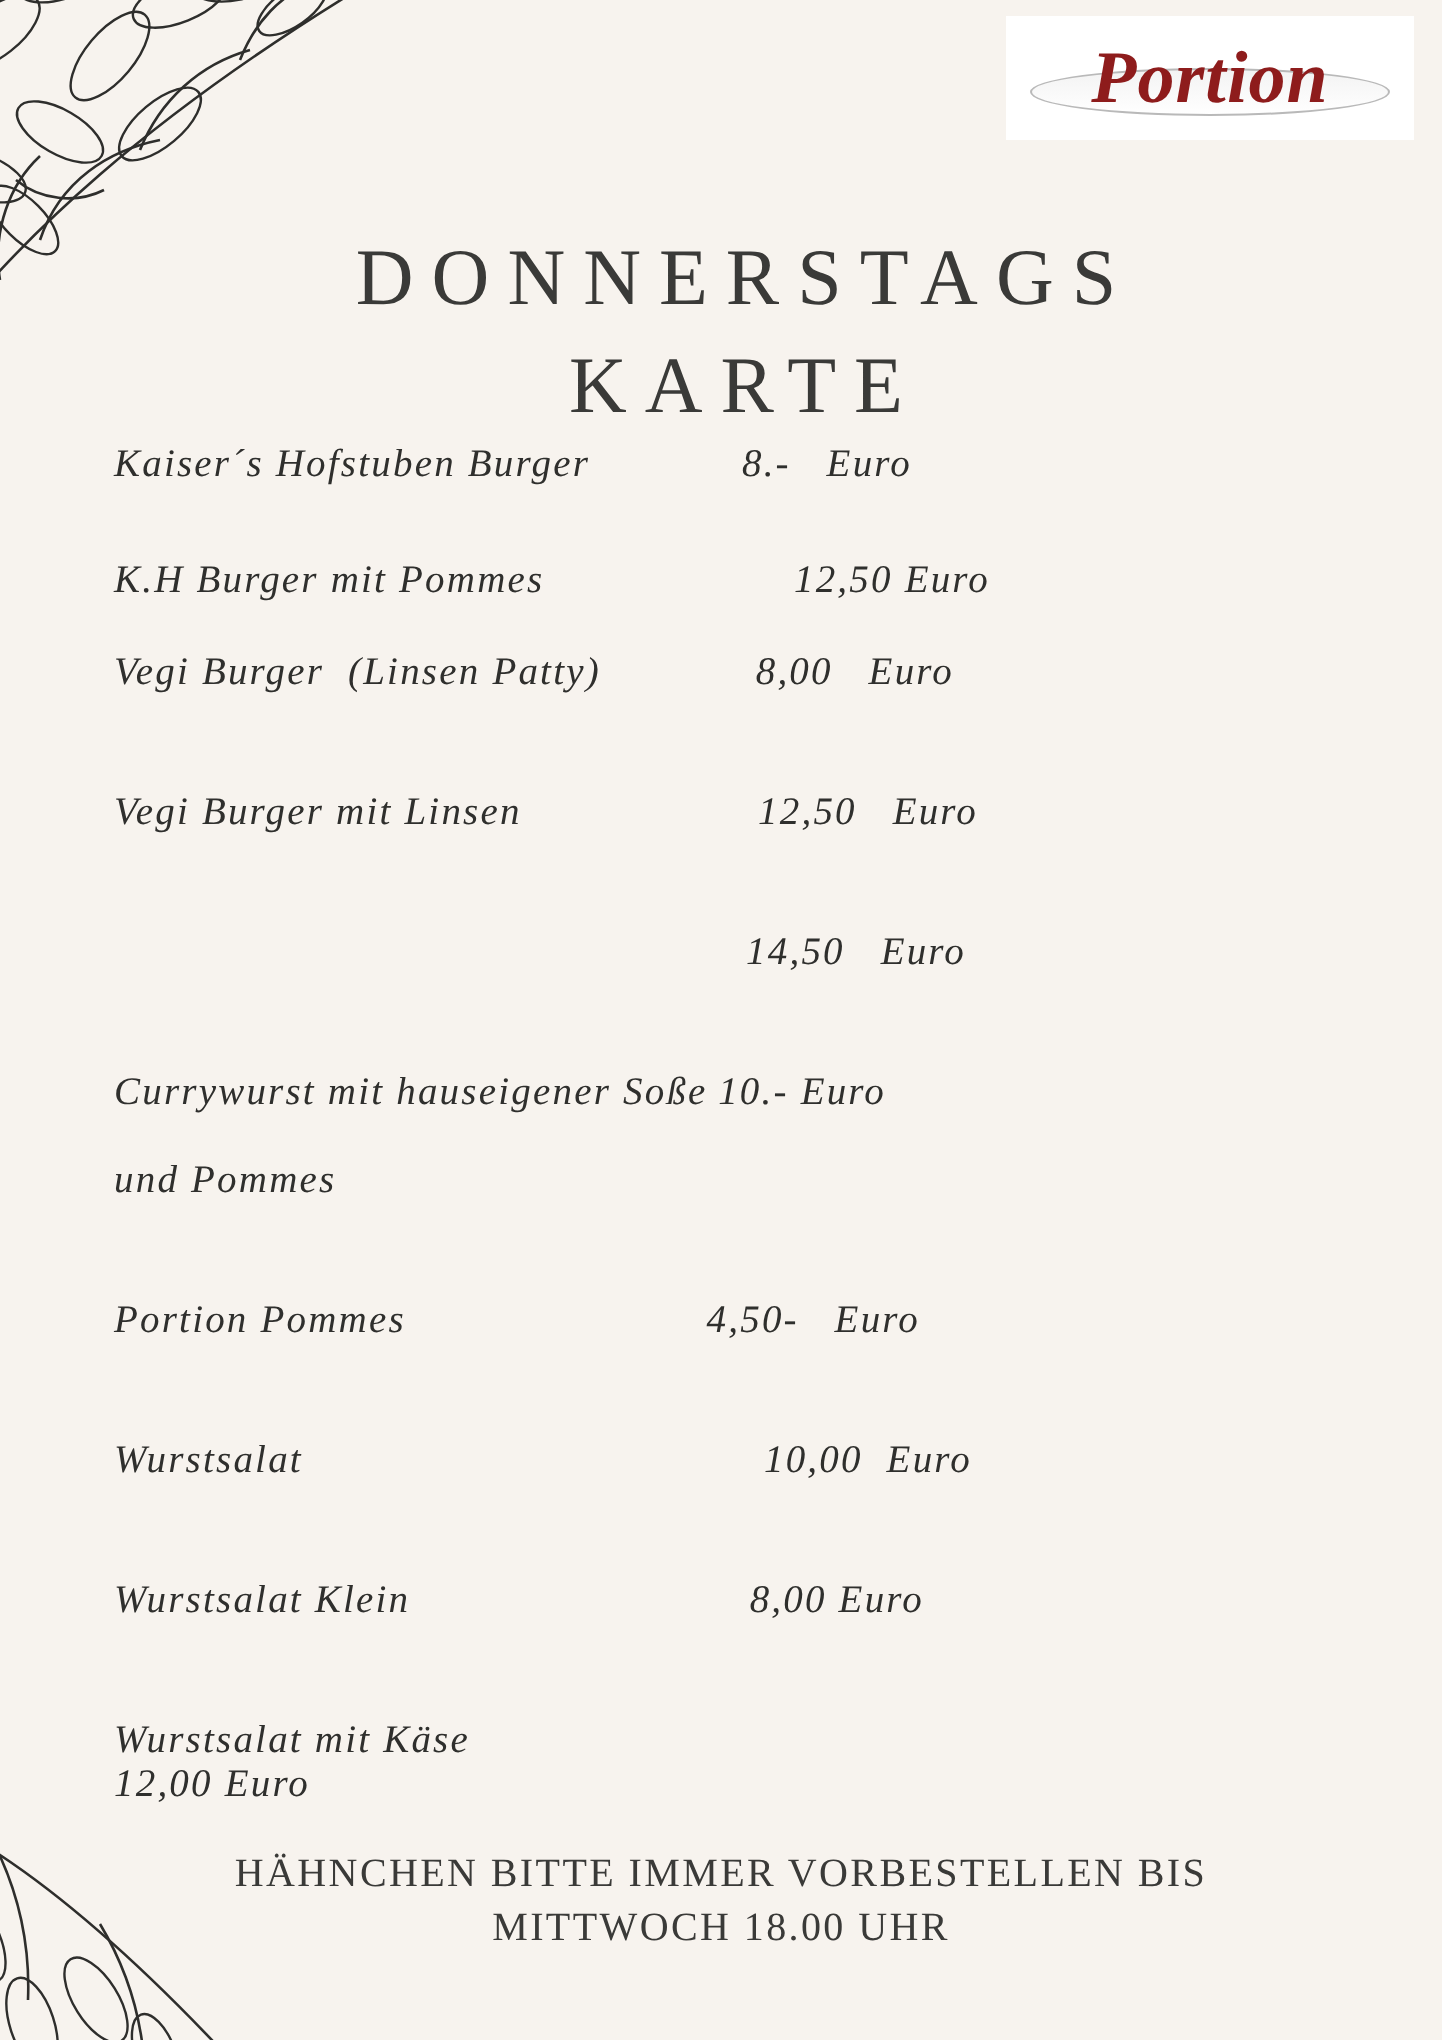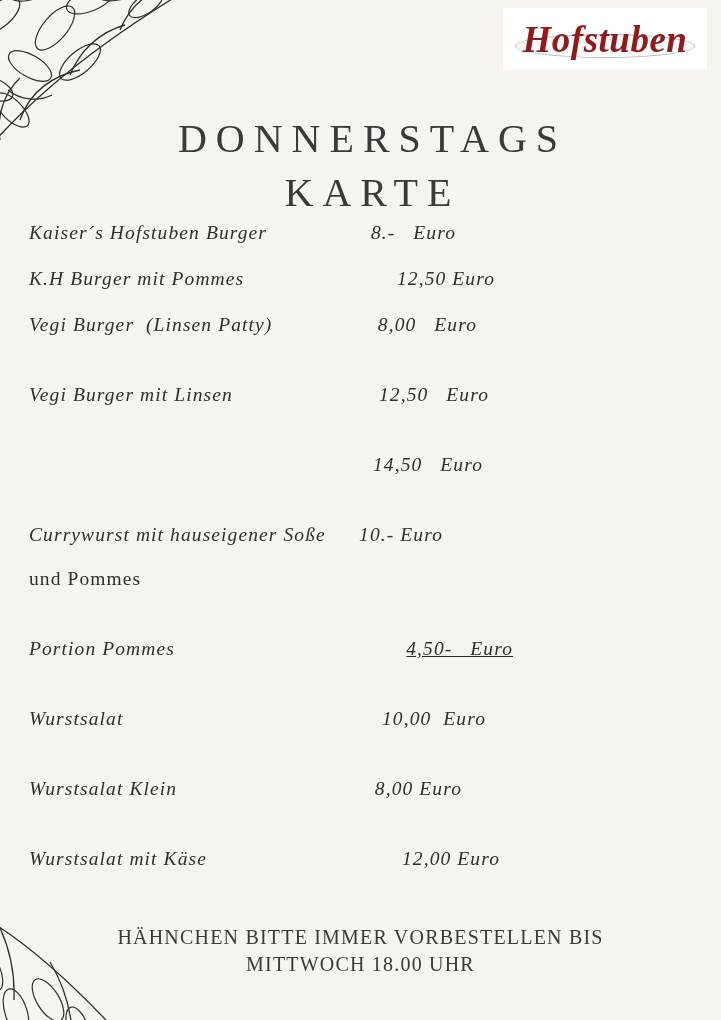--- a/index.html
+++ b/index.html
@@ -93,21 +93,21 @@
     display: block;
   }
 
   
   .menu {
     position: absolute;
     top: 222px;
     left: 0;
     width: 610px;
     box-sizing: border-box;
-    padding: 0 36px 0 29px;
+    padding: 0 36px 0 57px;
   }
   .menu-row {
     display: flex;
     align-items: flex-start;
     font-family: "Liberation Serif", serif;
     font-style: italic;
     font-size: 19.5px;
     color: #2f2f2d;
     letter-spacing: 1.1px;
   }
@@ -118,20 +118,21 @@
   .spacer {
     flex: 1 1 auto;
   }
   .item-price {
     flex: 0 0 auto;
     white-space: pre;
     text-align: right;
   }
   .cont-row {
     font-family: "Liberation Serif", serif;
+    font-style: italic;
     font-size: 19.5px;
     color: #2f2f2d;
     letter-spacing: 1.1px;
   }
 
   
   .footer {
     position: absolute;
     bottom: 42px;
     left: 0;
@@ -184,35 +185,35 @@
       <ellipse cx="18" cy="118" rx="25" ry="11" transform="rotate(64 18 118)"></ellipse>
       <ellipse cx="46" cy="162" rx="24" ry="11" transform="rotate(72 46 162)"></ellipse>
       <ellipse cx="78" cy="150" rx="24" ry="11" transform="rotate(58 78 150)"></ellipse>
       <ellipse cx="108" cy="178" rx="22" ry="10" transform="rotate(70 108 178)"></ellipse>
       <ellipse cx="5" cy="82" rx="22" ry="10" transform="rotate(40 5 82)"></ellipse>
     </g>
   </svg>
 
   <div class="logo">
     <div class="logo-swoosh"></div>
-    <div class="logo-text">Hofstuben</div>
+    <div class="logo-text">Portion</div>
   </div>
 
   <div class="title">
     <span>DONNERSTAGS</span>
     <span class="line2">KARTE</span>
   </div>
 
   <div class="menu" id="menu-list">
       <div class="menu-row">
         <span class="item-name">Kaiser´s Hofstuben Burger</span>
         <span class="spacer"></span>
         <span class="item-price" style="margin-right: 118px;">8.-   Euro</span>
       </div>
-      <div class="menu-row" style="margin-top: 24px;">
+      <div class="menu-row" style="margin-top: 36px;">
         <span class="item-name">K.H Burger mit Pommes</span>
         <span class="spacer"></span>
         <span class="item-price" style="margin-right: 79px;">12,50 Euro</span>
       </div>
       <div class="menu-row" style="margin-top: 24px;">
         <span class="item-name">Vegi Burger  (Linsen Patty)</span>
         <span class="spacer"></span>
         <span class="item-price" style="margin-right: 97px;">8,00   Euro</span>
       </div>
       <div class="menu-row" style="margin-top: 48px;">
@@ -226,33 +227,33 @@
       </div>
       <div class="menu-row" style="margin-top: 48px;">
         <span class="item-name">Currywurst mit hauseigener Soße</span>
         <span class="spacer"></span>
         <span class="item-price" style="margin-right: 131px;">10.- Euro</span>
       </div>
       <div class="cont-row" style="margin-top: 22px;">und Pommes</div>
       <div class="menu-row" style="margin-top: 48px;">
         <span class="item-name">Portion Pommes</span>
         <span class="spacer"></span>
-        <span class="item-price" style="margin-right: 61px; text-decoration: underline;">4,50-   Euro</span>
+        <span class="item-price" style="margin-right: 114px;">4,50-   Euro</span>
       </div>
       <div class="menu-row" style="margin-top: 48px;">
         <span class="item-name">Wurstsalat</span>
         <span class="spacer"></span>
         <span class="item-price" style="margin-right: 88px;">10,00  Euro</span>
       </div>
       <div class="menu-row" style="margin-top: 48px; gap: 33px;">
         <span class="item-name">Wurstsalat Klein</span>
         <span class="spacer"></span>
         <span class="item-price" style="margin-right: 112px;">8,00 Euro</span>
       </div>
-      <div class="menu-row" style="margin-top: 48px;">
+      <div class="menu-row" style="margin-top: 48px; flex-direction: column;">
         <span class="item-name">Wurstsalat mit Käse</span>
         <span class="spacer"></span>
         <span class="item-price" style="margin-right: 74px;">12,00 Euro</span>
       </div>
     </div>
 
   <div class="footer">
     <span>HÄHNCHEN BITTE IMMER VORBESTELLEN BIS</span>
     <span class="f2">MITTWOCH 18.00 UHR</span>
   </div>

